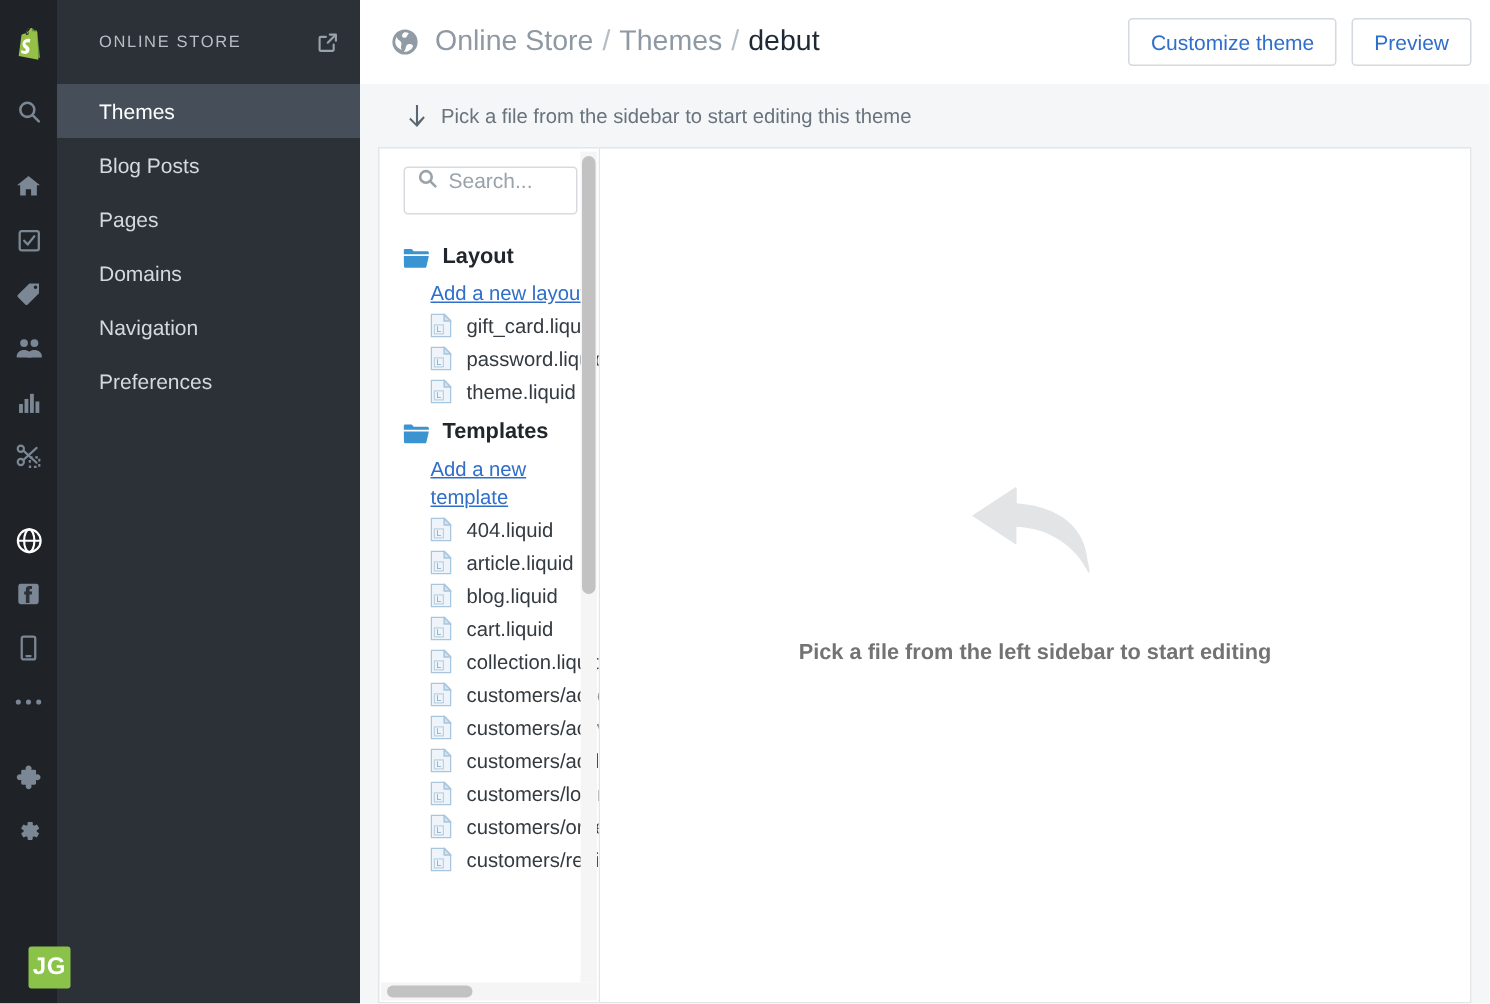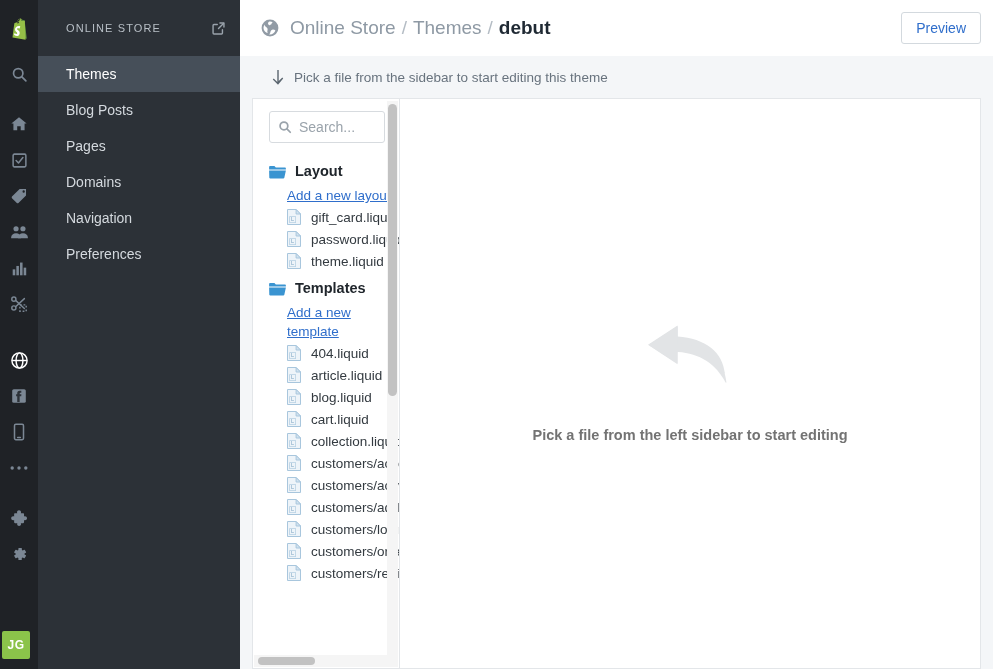--- a/index.html
+++ b/index.html
@@ -41,25 +41,25 @@
     display: flex; align-items: center; justify-content: center;
     color: #7b8794;
     cursor: pointer;
   }
   .rail-icon svg { display: block; }
   .rail-icon.active { color: #ffffff; }
   .rail-gap-sm { height: 14px; }
   .rail-gap-md { height: 20px; }
   .rail-avatar {
     position: absolute;
-    left: 2px; bottom: 10px;
+    left: 19px; bottom: 10px;
     width: 28px; height: 28px;
     background: #8bc34a;
     color: #ffffff;
-    font-size: 12px;
+    font-size: 16px;
     font-weight: bold;
     letter-spacing: 0.5px;
     display: flex; align-items: center; justify-content: center;
     border-radius: 2px;
     cursor: pointer;
   }
 
   
   .nav-sidebar {
     width: 202px;
@@ -133,21 +133,21 @@
   .crumb-link {
     color: #8e99a4;
     cursor: pointer;
   }
   .crumb-sep {
     color: #b4bcc4;
     margin: 0 6px;
   }
   .crumb-current {
     color: #1f2933;
-    font-weight: bold;
+    font-weight: normal;
   }
   .topbar-actions {
     margin-left: auto;
     display: flex;
     gap: 10px;
   }
   .btn {
     background: #ffffff;
     border: 1px solid #d3d9de;
     border-radius: 3px;
@@ -205,21 +205,21 @@
     padding: 12px 0 0 0;
   }
   .search-wrap {
     margin: 0 14px 14px 16px;
   }
   .search-box {
     height: 32px;
     border: 1px solid #d7dbdf;
     border-radius: 3px;
     display: flex;
-    align-items: center;
+    align-items: flex-start;
     padding: 0 6px 0 8px;
     background: #ffffff;
     overflow: hidden;
   }
   .search-icon {
     color: #9aa3ab;
     flex: 0 0 auto;
     display: flex; align-items: center;
     margin-right: 7px;
   }
@@ -487,20 +487,21 @@
         </svg>
       </span>
       <div class="breadcrumb">
         <span class="crumb-link">Online Store</span>
         <span class="crumb-sep">/</span>
         <span class="crumb-link">Themes</span>
         <span class="crumb-sep">/</span>
         <span class="crumb-current">debut</span>
       </div>
       <div class="topbar-actions">
+        <button class="btn">Customize theme</button>
         <button class="btn">Preview</button>
       </div>
     </div>
 
     <div class="hint-bar">
       <span class="hint-arrow">
         <svg width="12" height="15" viewBox="0 0 12 15" fill="currentColor">
           <path d="M5.3 0h1.4v11.1l3.6-3.6.9 1L6 14.7.8 9.5l.9-1 3.6 3.6z"></path>
         </svg>
       </span>

